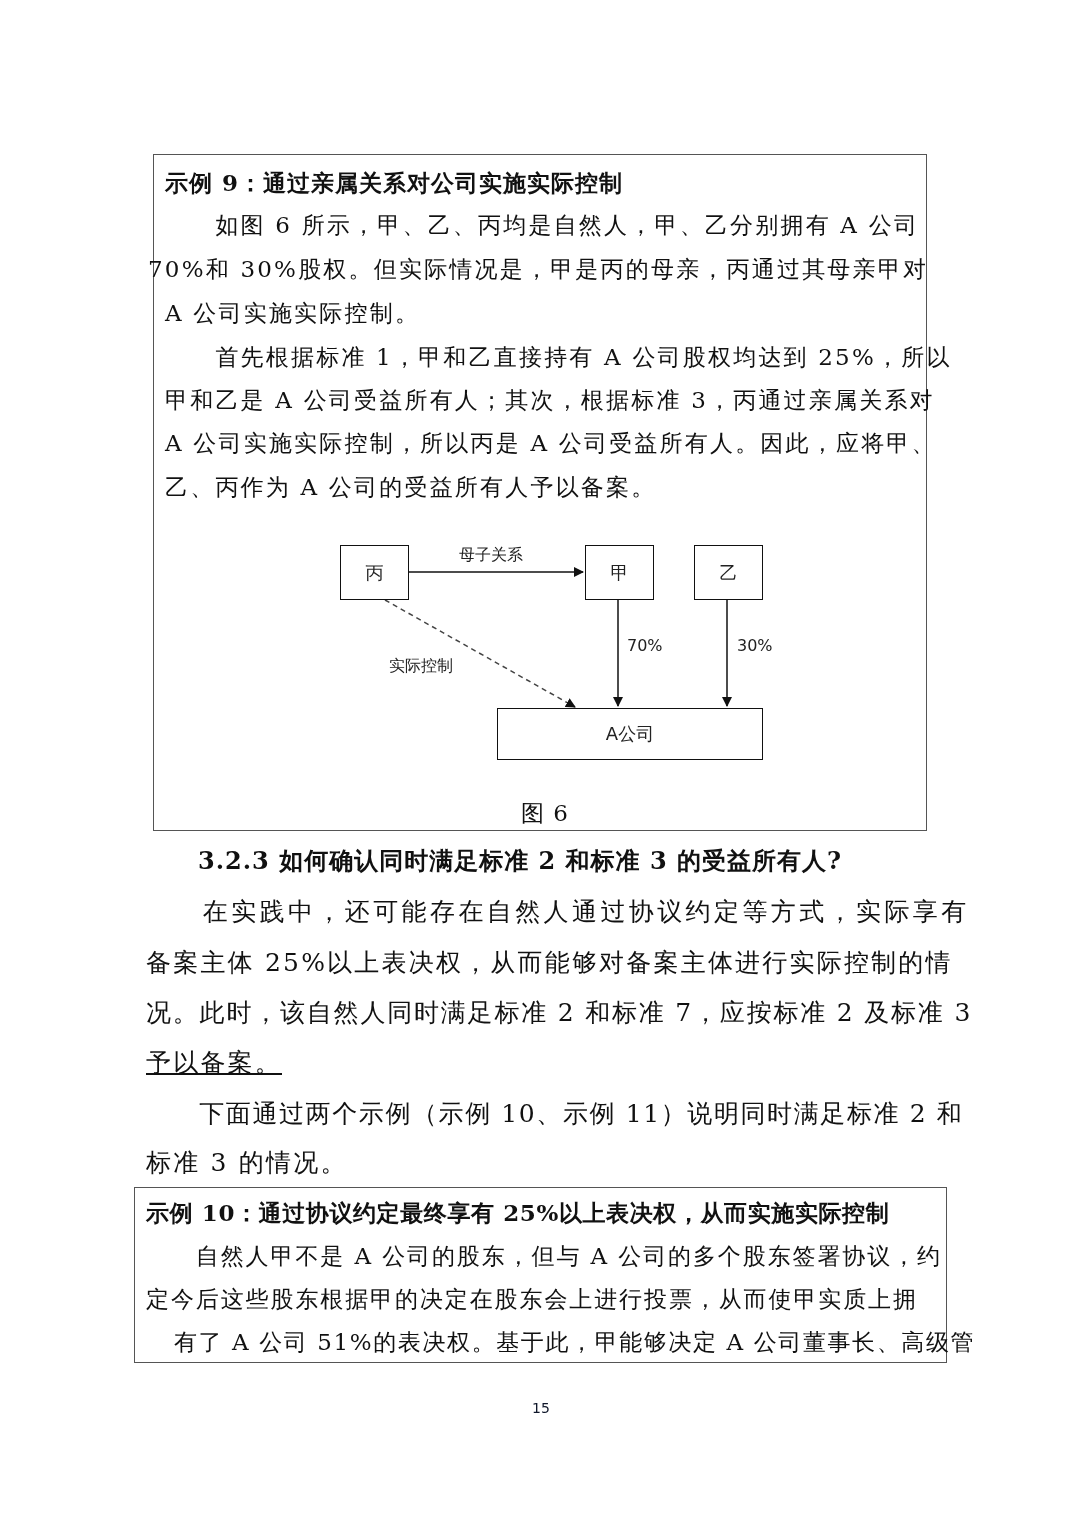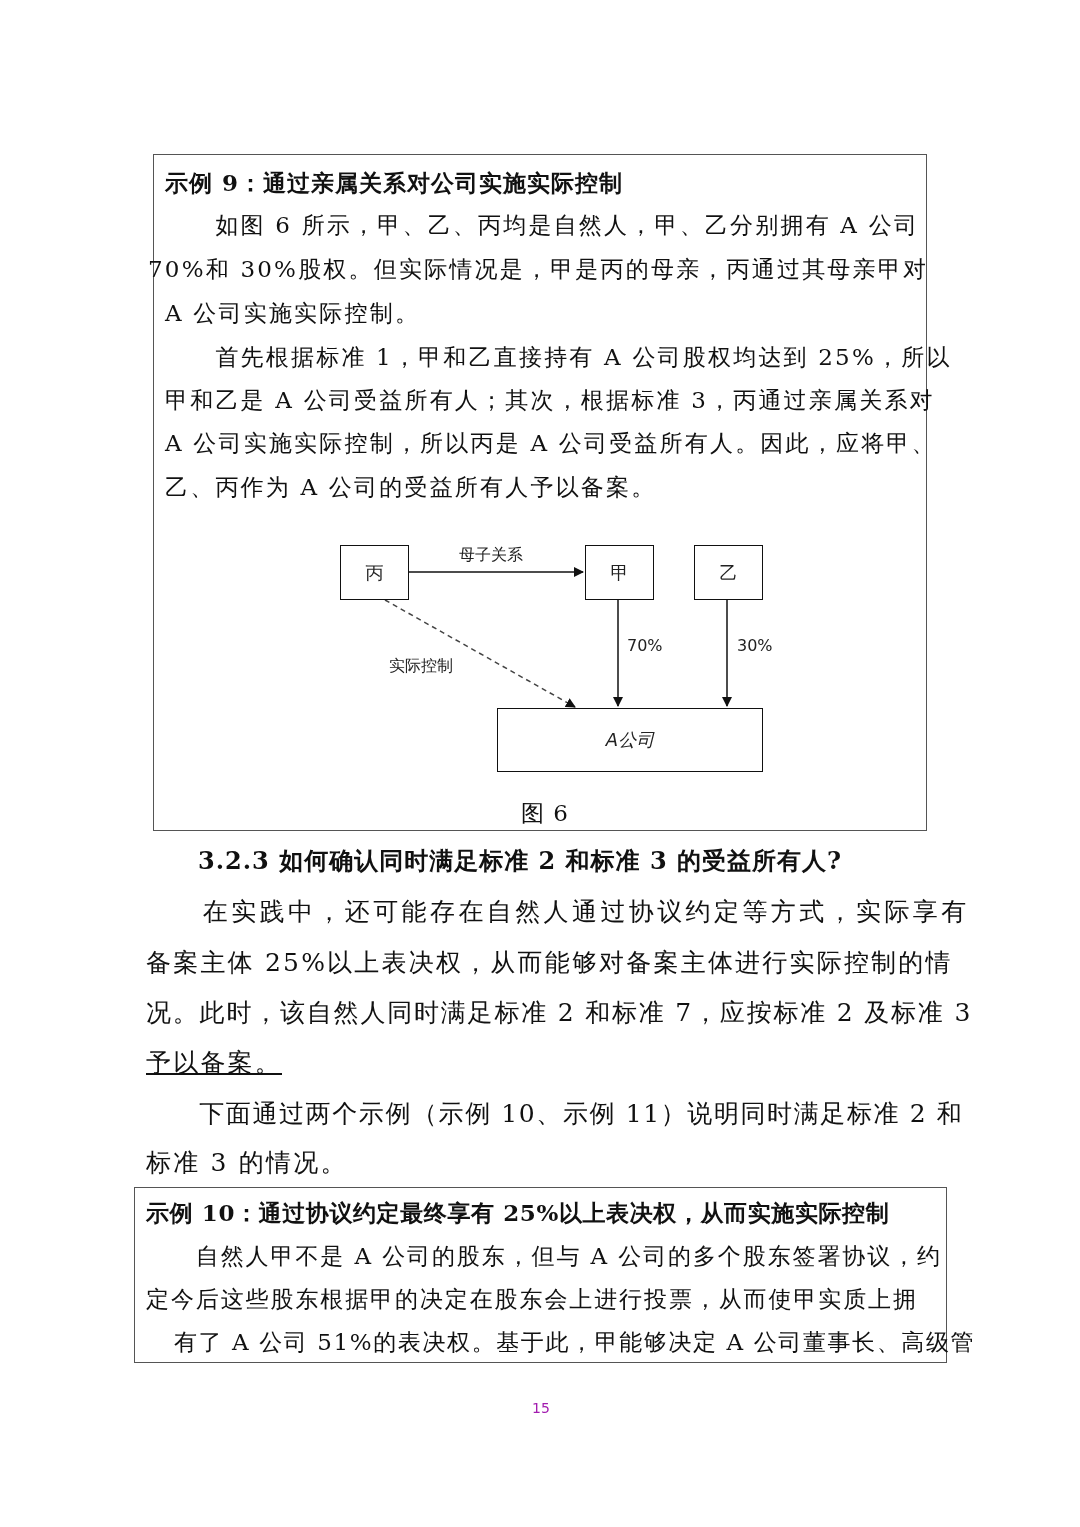--- a/index.html
+++ b/index.html
@@ -6,21 +6,21 @@
   body { width:1080px; height:1527px; position:relative; overflow:hidden;
          font-family:"DejaVu Serif","Liberation Serif",serif; color:#111; }
   .box { position:absolute; border:1.5px solid #555; box-sizing:border-box; }
   .line { position:absolute; white-space:nowrap; font-size:23px; line-height:30px; letter-spacing:2.2px; }
   .bold { font-weight:normal; }
   .heading { font-weight:bold; font-size:23px; letter-spacing:1px; }
   .diag-box { position:absolute; border:1.5px solid #111; box-sizing:border-box; background:#fff;
               display:flex; align-items:center; justify-content:center;
               font-family:"DejaVu Sans","Liberation Sans",sans-serif; font-size:18px; color:#222; }
   .diag-label { position:absolute; font-family:"DejaVu Sans","Liberation Sans",sans-serif; font-size:16px; color:#222; white-space:nowrap; }
-  .pagenum { position:absolute; font-family:"DejaVu Sans","Liberation Sans",sans-serif; font-size:14px; color:#a21caf; }
+  .pagenum { position:absolute; font-family:"DejaVu Sans","Liberation Sans",sans-serif; font-size:14px; color:#0f172a; }
 </style>
 </head>
 <body>
 
 <div class="box" style="left:153px; top:154px; width:774px; height:677px;"></div>
 
 <div class="line heading" style="left:165px; top:168px;">示例 9：通过亲属关系对公司实施实际控制</div>
 
 <div class="line" style="left:165px; top:210px;">　　如图 6 所示，甲、乙、丙均是自然人，甲、乙分别拥有 A 公司</div>
 <div class="line" style="left:148px; top:254px;">70%和 30%股权。但实际情况是，甲是丙的母亲，丙通过其母亲甲对</div>
@@ -41,21 +41,21 @@
       </marker>
     </defs>
     <line x1="408" y1="572" x2="583" y2="572" stroke="#111" stroke-width="1.5" marker-end="url(#arr)"></line>
     <line x1="385" y1="600" x2="575" y2="707" stroke="#444" stroke-width="1.5" stroke-dasharray="5,4" marker-end="url(#arr)"></line>
     <line x1="618" y1="599" x2="618" y2="706" stroke="#111" stroke-width="1.5" marker-end="url(#arr)"></line>
     <line x1="727" y1="599" x2="727" y2="706" stroke="#111" stroke-width="1.5" marker-end="url(#arr)"></line>
   </svg>
   <div class="diag-box" style="left:340px; top:545px; width:69px; height:55px;">丙</div>
   <div class="diag-box" style="left:585px; top:545px; width:69px; height:55px;">甲</div>
   <div class="diag-box" style="left:694px; top:545px; width:69px; height:55px;">乙</div>
-  <div class="diag-box" style="left:497px; top:708px; width:266px; height:64px;font-style:italic;">A公司</div>
+  <div class="diag-box" style="left:497px; top:708px; width:266px; height:52px;">A公司</div>
   <div class="diag-label" style="left:459px; top:545px;">母子关系</div>
   <div class="diag-label" style="left:389px; top:656px;">实际控制</div>
   <div class="diag-label" style="left:627px; top:636px;">70%</div>
   <div class="diag-label" style="left:737px; top:636px;">30%</div>
 </div>
 
 <div class="line" style="left:521px; top:798px; letter-spacing:1px;">图 6</div>
 
 <div class="line heading" style="left:198px; top:846px; font-size:24px;">3.2.3 如何确认同时满足标准 2 和标准 3 的受益所有人?</div>
 

